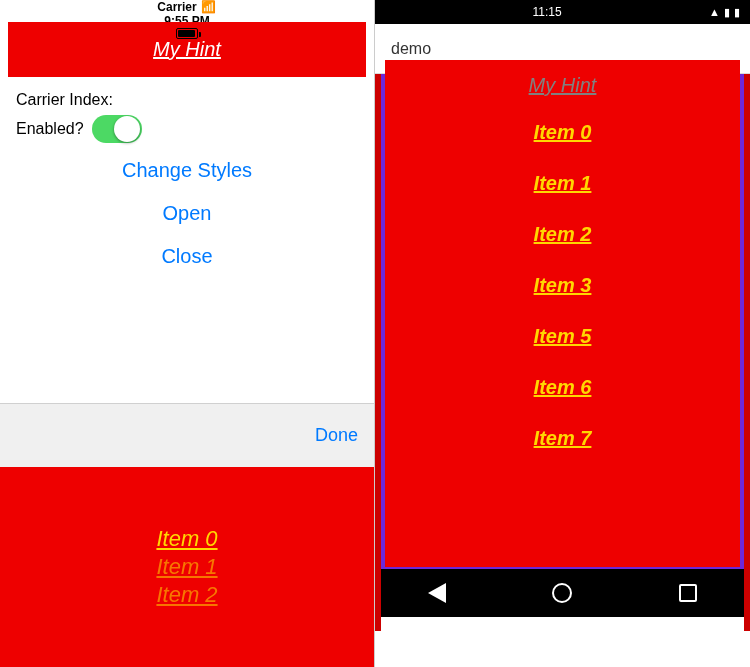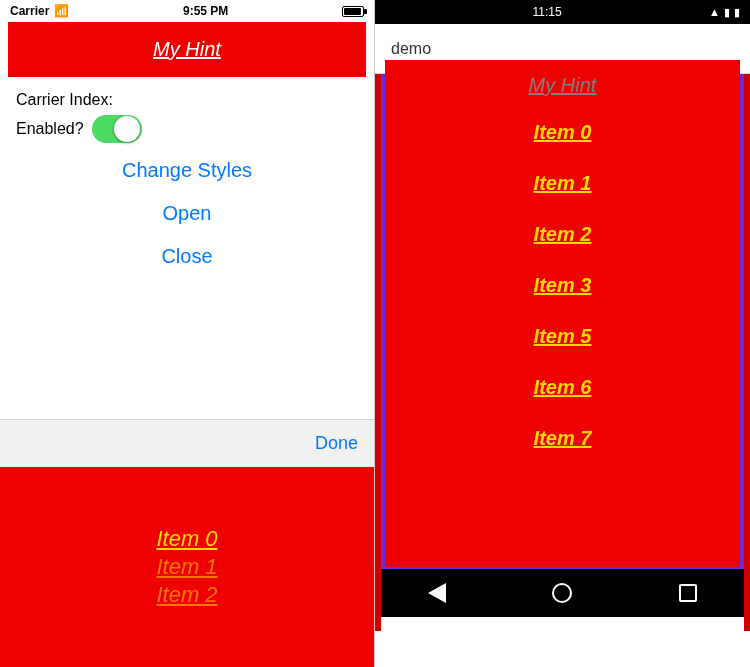--- a/index.html
+++ b/index.html
@@ -25,20 +25,21 @@
 
     #ios-status-bar {
       height: 22px;
       background: #fff;
       display: flex;
       align-items: center;
       justify-content: space-between;
       padding: 0 10px;
       font-size: 12px;
       font-weight: 600;
+      flex-direction: column;
     }
     .ios-status-left { display: flex; align-items: center; gap: 5px; }
     .ios-status-right { display: flex; align-items: center; gap: 4px; }
     .battery-icon {
       width: 22px; height: 11px;
       border: 1.5px solid #000;
       border-radius: 2px;
       position: relative;
       display: inline-block;
     }
@@ -111,21 +112,21 @@
       color: #007aff;
       font-size: 20px;
       padding: 10px 0;
       cursor: pointer;
       background: none;
       border: none;
       width: 100%;
     }
 
     #ios-done-bar {
-      height: 48px;
+      height: 64px;
       background: #f0f0f0;
       border-top: 1px solid #d0d0d0;
       display: flex;
       align-items: center;
       justify-content: flex-end;
       padding-right: 16px;
       margin-top: 32px;
     }
     .done-btn {
       color: #007aff;

